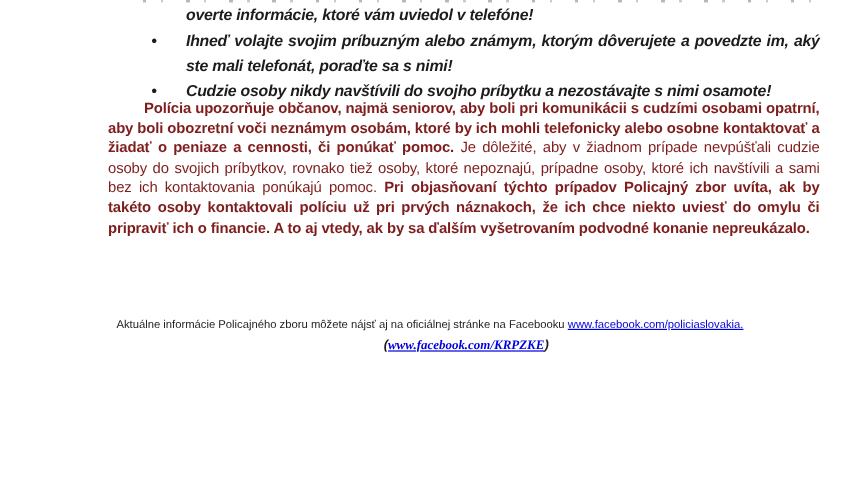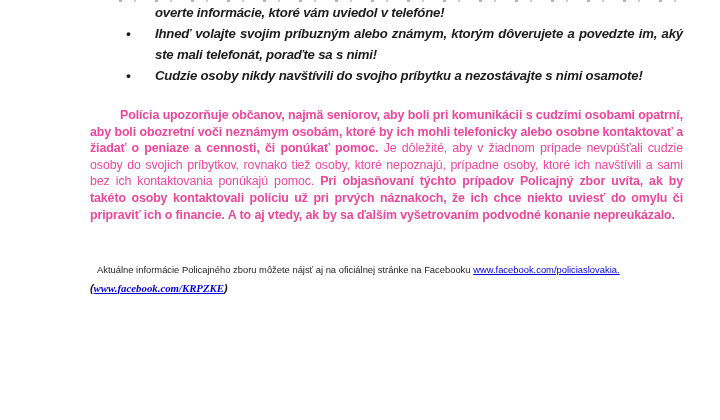--- a/index.html
+++ b/index.html
@@ -33,24 +33,24 @@
     font-size: 13.2px; line-height: 21px;
     letter-spacing: -0.2px;
     color: #1c1c1c;
   }
   .bullet-item { display: flex; }
   .bullet-marker { flex: 0 0 29px; width: 29px; }
   .bullet-text { flex: 1; text-align: justify; }
 
   
   .para {
-    position: absolute; left: 63px; top: 107px; width: 593px;
+    position: absolute; left: 63px; top: 82px; width: 593px;
     font-size: 12.4px; line-height: 16.6px;
     letter-spacing: -0.1px;
-    color: #ec4899;
+    color: #7f1d1d;
     text-align: justify;
     text-indent: 30px;
     margin: 0;
   }
   .para .seg-bold { font-weight: 700; }
 
   
   .footer-info {
     position: absolute; left: 70px; top: 264px;
     font-size: 9.4px; line-height: 12px;
@@ -67,21 +67,21 @@
     position: absolute; left: 63px; top: 280px; width: 597px;
     font-style: italic; font-weight: 700;
     font-size: 10.8px; line-height: 17px;
     color: #1c1c1c;
   }
   .follow-line1 {
     text-align: justify;
     text-align-last: justify;
     white-space: nowrap;
   }
-  .follow-line2 { text-align: left; }
+  .follow-line2 { text-align: center; }
   a.serif-link {
     font-family: "Liberation Serif", serif;
     font-style: italic; font-weight: 700;
     color: #0000dd;
     text-decoration: underline;
   }
 </style>
 </head>
 <body>
 

